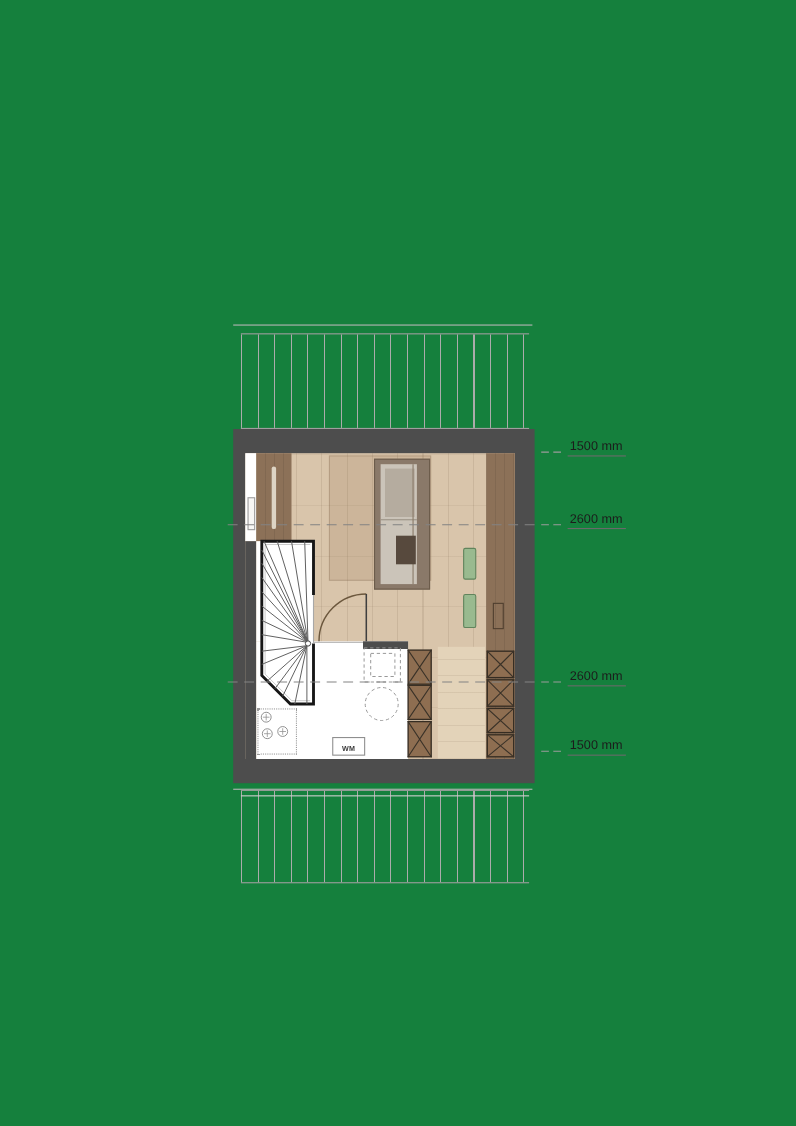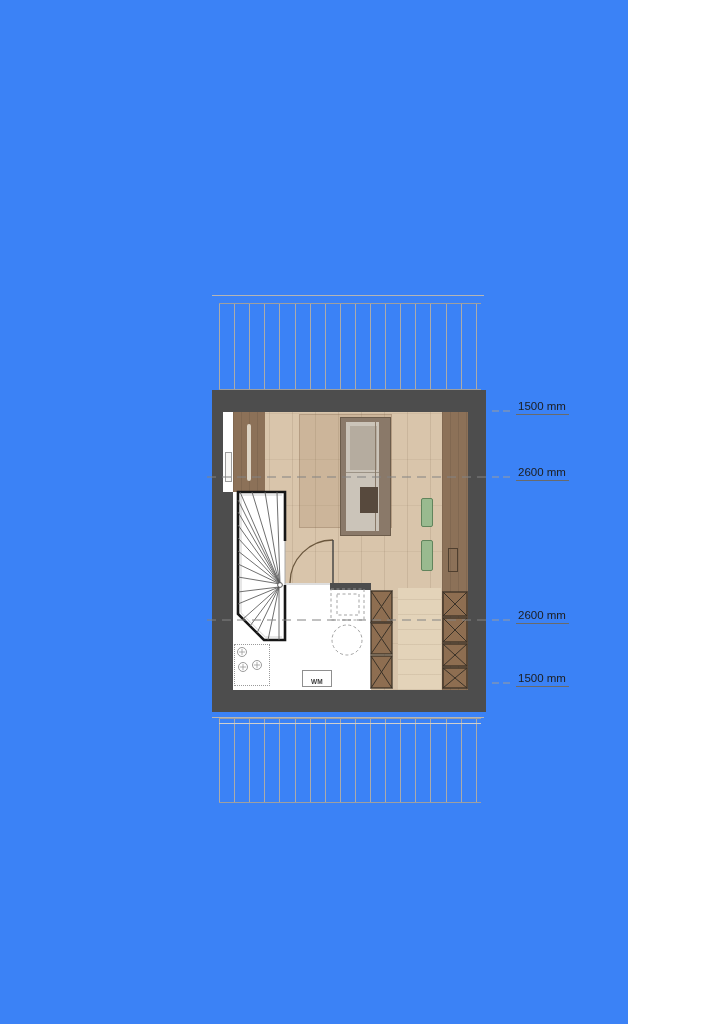--- a/index.html
+++ b/index.html
@@ -1,16 +1,16 @@
 <!DOCTYPE html>
 <html><head>
 <meta charset="utf-8">
 <style>
   html,body{margin:0;padding:0;background:#ffffff;font-family:"Liberation Sans",sans-serif;}
-  #canvas{position:relative;width:628px;height:1024px;background:#3b82f6;overflow:hidden;}
+  #canvas{position:relative;width:724px;height:1024px;background:#15803d;overflow:hidden;}
   .abs{position:absolute;}
 
   
   .hatch{position:absolute;left:219px;width:262px;
          background:repeating-linear-gradient(90deg,#ababab 0 1px,transparent 1px 15.1px);
          border-top:1px solid #9f9f9f;border-bottom:1px solid #9f9f9f;}
   .hatch-top{top:303px;height:85px;}
   .hatch-bottom{top:718px;height:83px;}
   .hairline{position:absolute;height:1px;background:#b5b5b5;}
 

